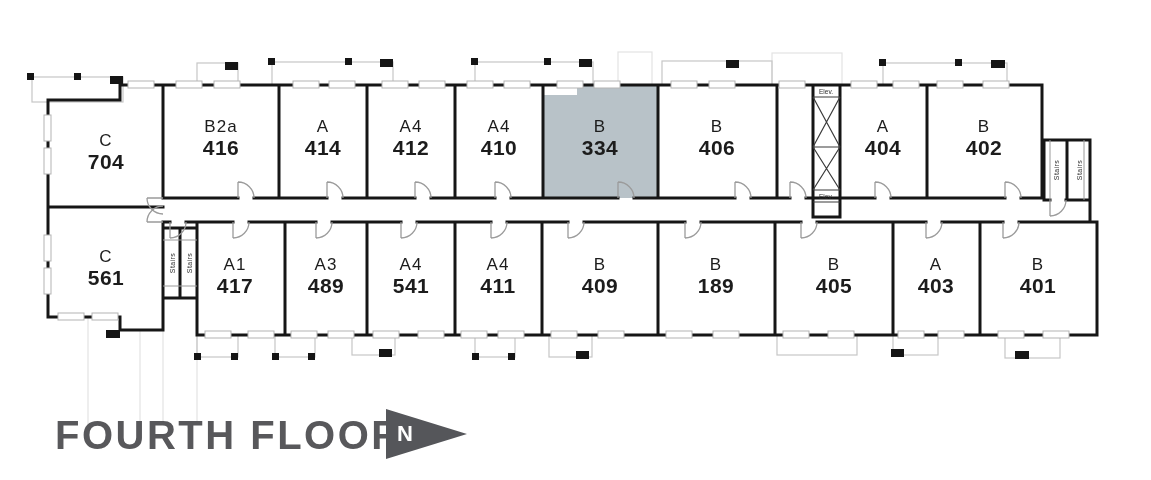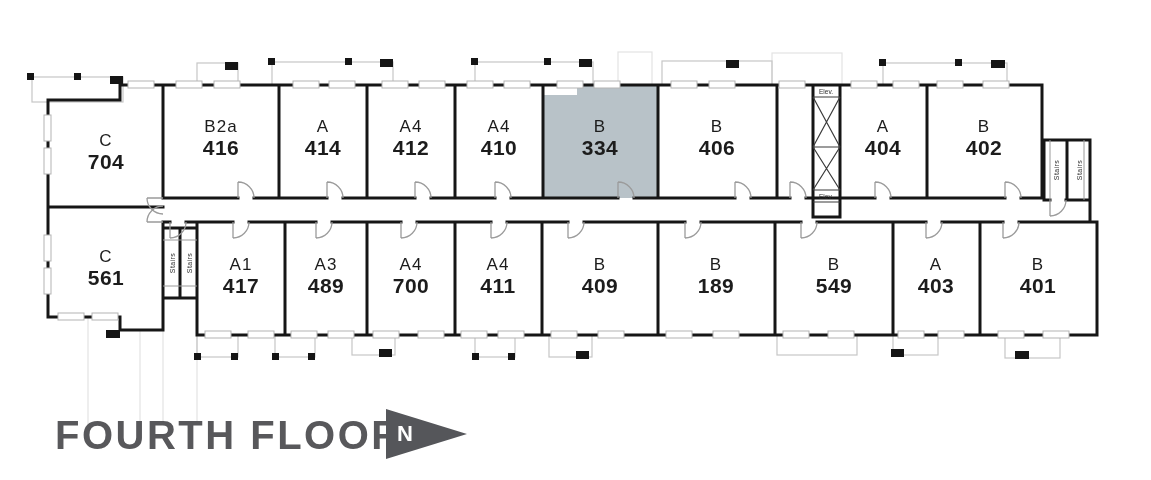--- a/index.html
+++ b/index.html
@@ -236,47 +236,47 @@
   </div>
   <div class="room" style="left:984px;top:138px">
     <div class="rtype">B</div>
     <div class="rnum">402</div>
   </div>
 
   <div class="room" style="left:106px;top:268px">
     <div class="rtype">C</div>
     <div class="rnum">561</div>
   </div>
-  <div class="room" style="left:241px;top:276px">
+  <div class="room" style="left:235px;top:276px">
     <div class="rtype">A1</div>
     <div class="rnum">417</div>
   </div>
   <div class="room" style="left:326px;top:276px">
     <div class="rtype">A3</div>
     <div class="rnum">489</div>
   </div>
   <div class="room" style="left:411px;top:276px">
     <div class="rtype">A4</div>
-    <div class="rnum">700</div>
+    <div class="rnum">541</div>
   </div>
   <div class="room" style="left:498px;top:276px">
     <div class="rtype">A4</div>
     <div class="rnum">411</div>
   </div>
   <div class="room" style="left:600px;top:276px">
     <div class="rtype">B</div>
     <div class="rnum">409</div>
   </div>
   <div class="room" style="left:716px;top:276px">
     <div class="rtype">B</div>
     <div class="rnum">189</div>
   </div>
   <div class="room" style="left:834px;top:276px">
     <div class="rtype">B</div>
-    <div class="rnum">549</div>
+    <div class="rnum">405</div>
   </div>
   <div class="room" style="left:936px;top:276px">
     <div class="rtype">A</div>
     <div class="rnum">403</div>
   </div>
   <div class="room" style="left:1038px;top:276px">
     <div class="rtype">B</div>
     <div class="rnum">401</div>
   </div>
 

